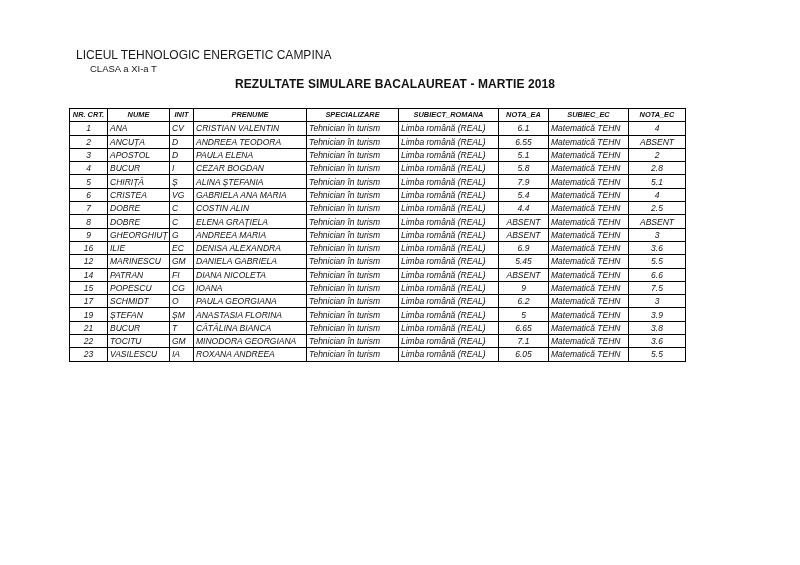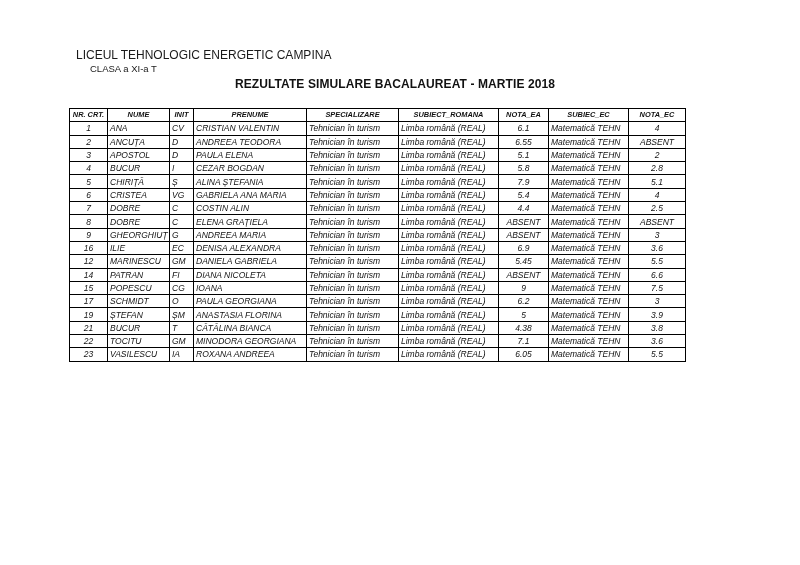--- a/index.html
+++ b/index.html
@@ -254,21 +254,21 @@
           <td>Matematică TEHN</td>
           <td class="center">3.9</td>
         </tr>
         <tr>
           <td class="center">21</td>
           <td>BUCUR</td>
           <td>T</td>
           <td>CĂTĂLINA BIANCA</td>
           <td>Tehnician în turism</td>
           <td>Limba română (REAL)</td>
-          <td class="center">4.38</td>
+          <td class="center">6.65</td>
           <td>Matematică TEHN</td>
           <td class="center">3.8</td>
         </tr>
         <tr>
           <td class="center">22</td>
           <td>TOCITU</td>
           <td>GM</td>
           <td>MINODORA GEORGIANA</td>
           <td>Tehnician în turism</td>
           <td>Limba română (REAL)</td>

